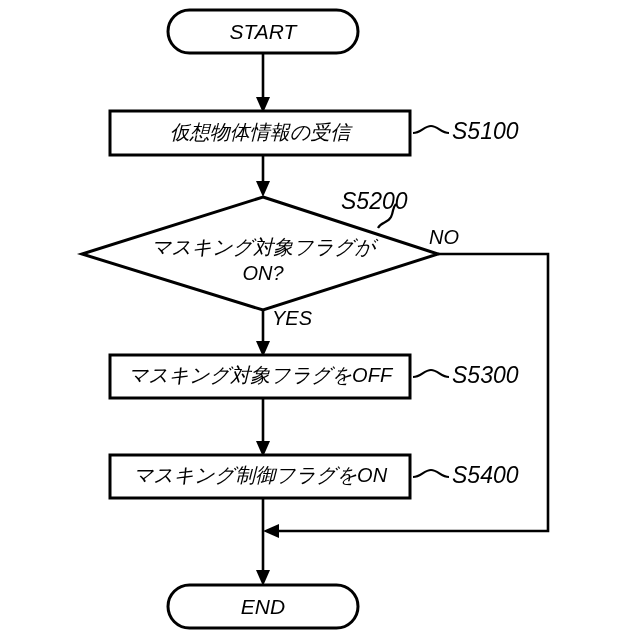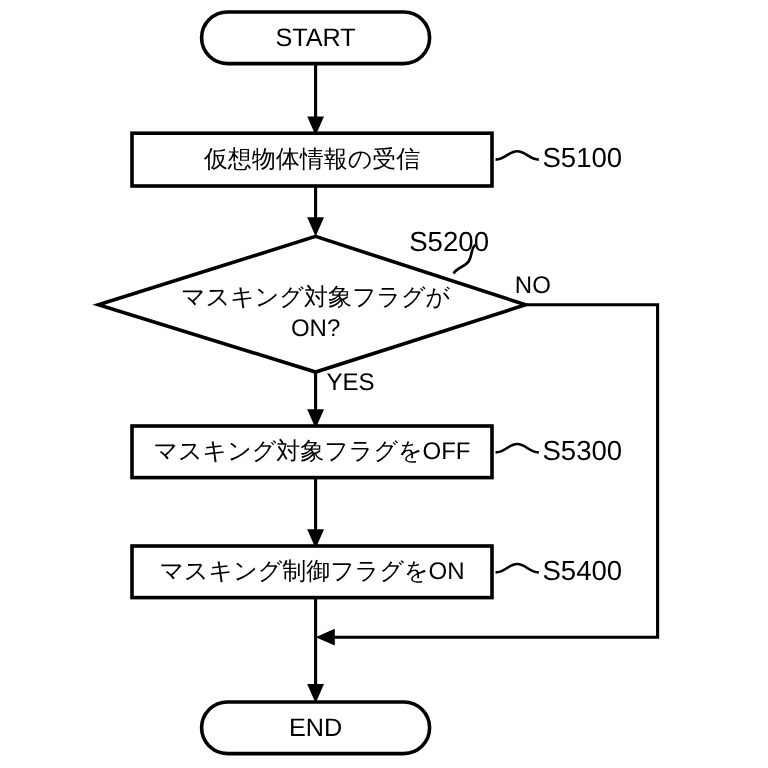--- a/index.html
+++ b/index.html
@@ -11,20 +11,21 @@
     width: 640px;
     height: 640px;
     overflow: hidden;
     font-family: "Liberation Sans", "DejaVu Sans", sans-serif;
   }
   #flowchart-root {
     position: relative;
     width: 640px;
     height: 481px;
     background: #ffffff;
+    font-style: italic;
   }
   svg.diagram {
     display: block;
     width: 640px;
     height: 640px;
   }
   .shape-stroke {
     fill: #ffffff;
     stroke: #000000;
     stroke-width: 3;

